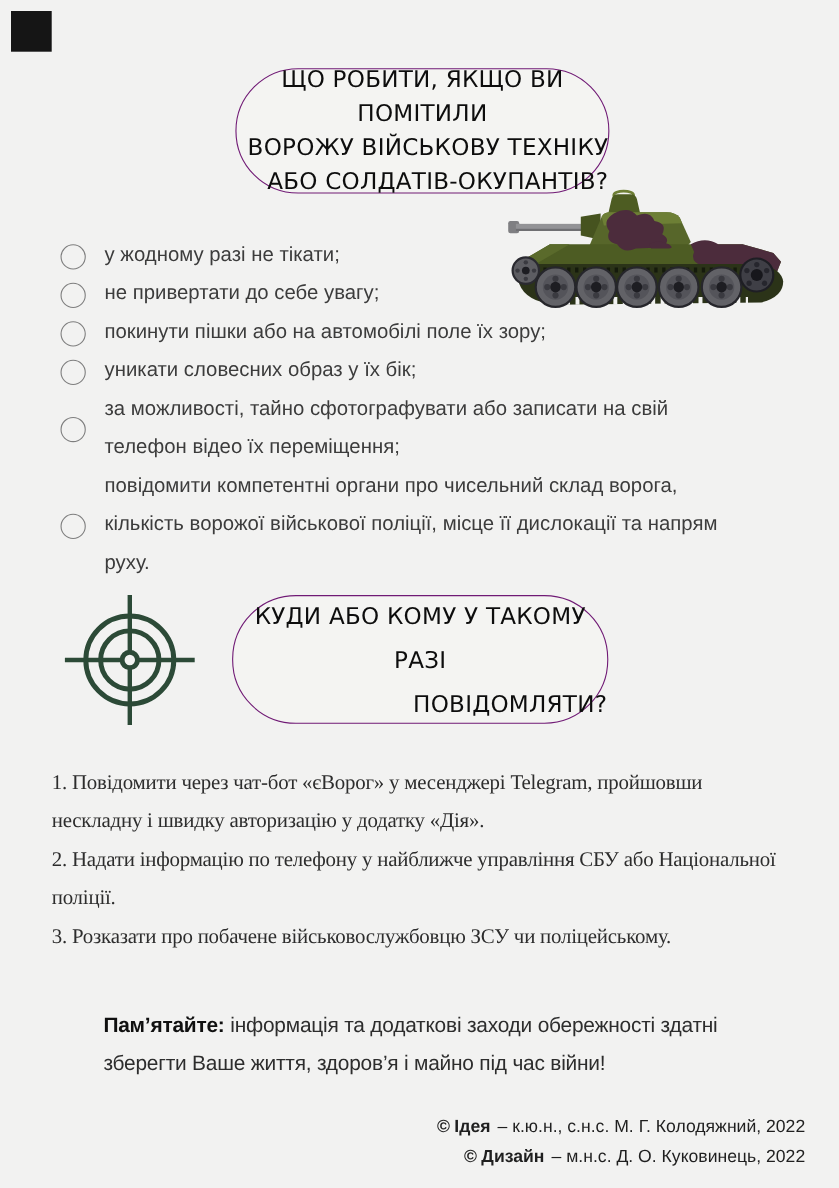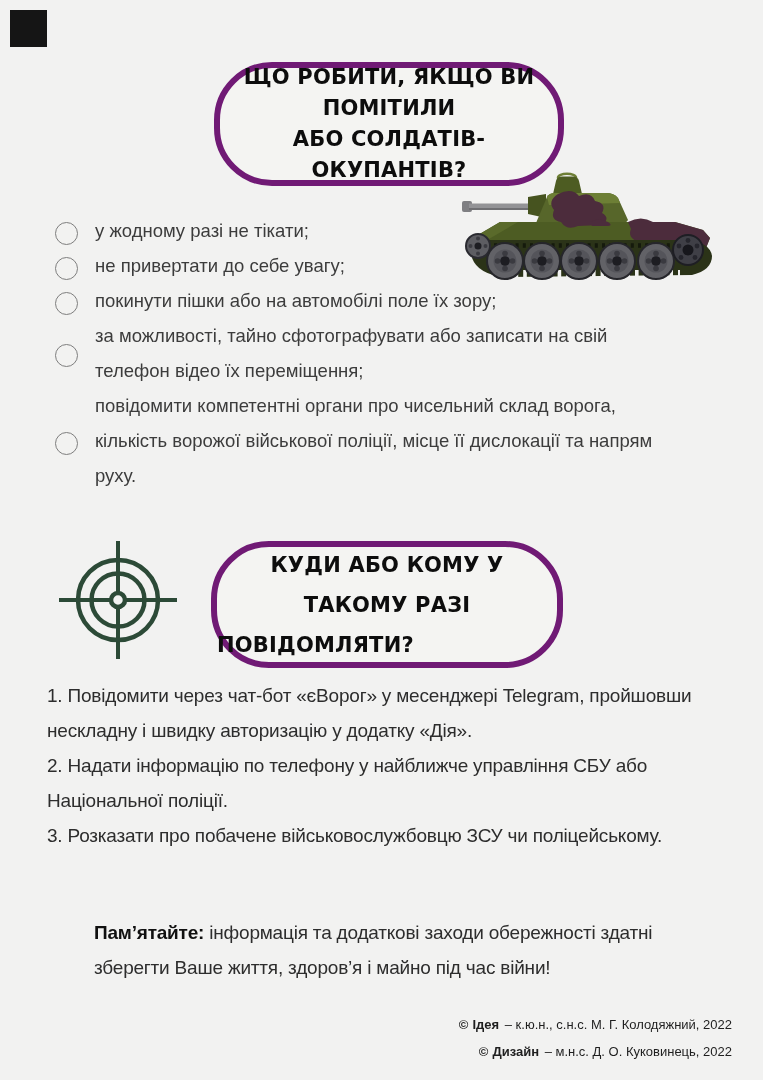--- a/index.html
+++ b/index.html
@@ -4,59 +4,60 @@
 <style>
   html,body{margin:0;padding:0;background:#e6e6e4;}
   .page{
     position:relative;width:763px;height:1080px;margin:0 auto;
     background:#f2f2f1;overflow:hidden;
     font-family:"Liberation Sans",sans-serif;color:#2e2e2e;
   }
   .corner-square{position:absolute;left:10px;top:10px;width:37px;height:37px;background:#151515;}
   
   .bubble{
-    position:absolute;border:6px solid #701a75;border-radius:58px;
-    display:flex;flex-direction:column;align-items:flex-start;justify-content:center;
+    position:absolute;border:1px solid #701a75;border-radius:58px;
+    display:flex;flex-direction:column;align-items:flex-end;justify-content:center;
     background:#f4f4f2;text-align:center;
-    font-family:"DejaVu Sans",sans-serif;font-weight:bold;color:#0d0d0d;
+    font-family:"DejaVu Sans",sans-serif;font-weight:normal;color:#0d0d0d;
   }
   .bubble-1{left:214px;top:62px;width:338px;height:112px;font-size:21px;line-height:31px;letter-spacing:.2px;}
   .bubble-2{left:211px;top:541px;width:340px;height:115px;font-size:21px;line-height:40px;letter-spacing:.2px;}
   
   .tank{position:absolute;left:460px;top:170px;width:258px;height:118px;}
   
   .advice-list{position:absolute;left:55px;top:213px;width:620px;}
   .advice-item{display:flex;align-items:center;}
   .advice-bullet{
     flex:none;width:23px;height:23px;border:1.5px solid #7e7e7e;border-radius:50%;
     margin:5px 17px 0 0;background:transparent;box-sizing:border-box;
   }
   .advice-text{font-size:18.5px;line-height:35px;color:#3c3c3c;width:568px;}
   
   .scope{position:absolute;left:58px;top:540px;width:120px;height:120px;}
   
-  .report-list{position:absolute;left:47px;top:678px;width:660px;}
+  .report-list{position:absolute;left:47px;top:694px;width:660px;font-family:Liberation Serif, serif;}
   .report-list p{margin:0;font-size:19px;line-height:35px;color:#2d2d2d;letter-spacing:-0.2px;}
   
   .reminder{position:absolute;left:47px;top:896px;width:604px;font-size:19px;line-height:35px;color:#2d2d2d;letter-spacing:-0.2px;margin-left:47px;}
   .reminder .lead{font-weight:bold;color:#101010;}
   
-  .credits{position:absolute;right:31px;top:1012px;text-align:right;font-size:13px;line-height:26.5px;color:#1f1f1f;}
+  .credits{position:absolute;right:31px;top:1012px;text-align:right;font-size:16px;line-height:26.5px;color:#1f1f1f;}
   .credits .mark{font-weight:bold;}
   .credits .label{font-weight:bold;margin:0 2px 0 4px;}
 </style>
 </head>
 <body>
 
 <div class="page">
 
   <div class="corner-square"></div>
 
   <div class="bubble bubble-1">
     <div>ЩО РОБИТИ, ЯКЩО ВИ ПОМІТИЛИ</div>
+    <div>ВОРОЖУ ВІЙСЬКОВУ ТЕХНІКУ</div>
     <div>АБО СОЛДАТІВ-ОКУПАНТІВ?</div>
   </div>
 
   <div class="tank">
     <svg viewBox="0 0 258 118" width="258" height="118" aria-hidden="true">
       <defs>
         <g id="rw">
           <circle r="18" fill="#626267" stroke="#26262b" stroke-width="2"></circle>
           <circle r="11.5" fill="#54545a"></circle>
           <circle cx="0" cy="-7.5" r="2.8" fill="#3a3a40"></circle>
@@ -119,20 +120,24 @@
     <div class="advice-item">
       <span class="advice-bullet"></span>
       <span class="advice-text">не привертати до себе увагу;</span>
     </div>
     <div class="advice-item">
       <span class="advice-bullet"></span>
       <span class="advice-text">покинути пішки або на автомобілі поле їх зору;</span>
     </div>
     <div class="advice-item">
       <span class="advice-bullet"></span>
+      <span class="advice-text">уникати словесних образ у їх бік;</span>
+    </div>
+    <div class="advice-item">
+      <span class="advice-bullet"></span>
       <span class="advice-text">за можливості, тайно сфотографувати або записати на свій телефон відео їх переміщення;</span>
     </div>
     <div class="advice-item">
       <span class="advice-bullet"></span>
       <span class="advice-text">повідомити компетентні органи про чисельний склад ворога, кількість ворожої військової поліції, місце її дислокації та напрям руху.</span>
     </div>
   </div>
 
   <div class="scope">
     <svg viewBox="0 0 120 120" width="120" height="120" aria-hidden="true">

